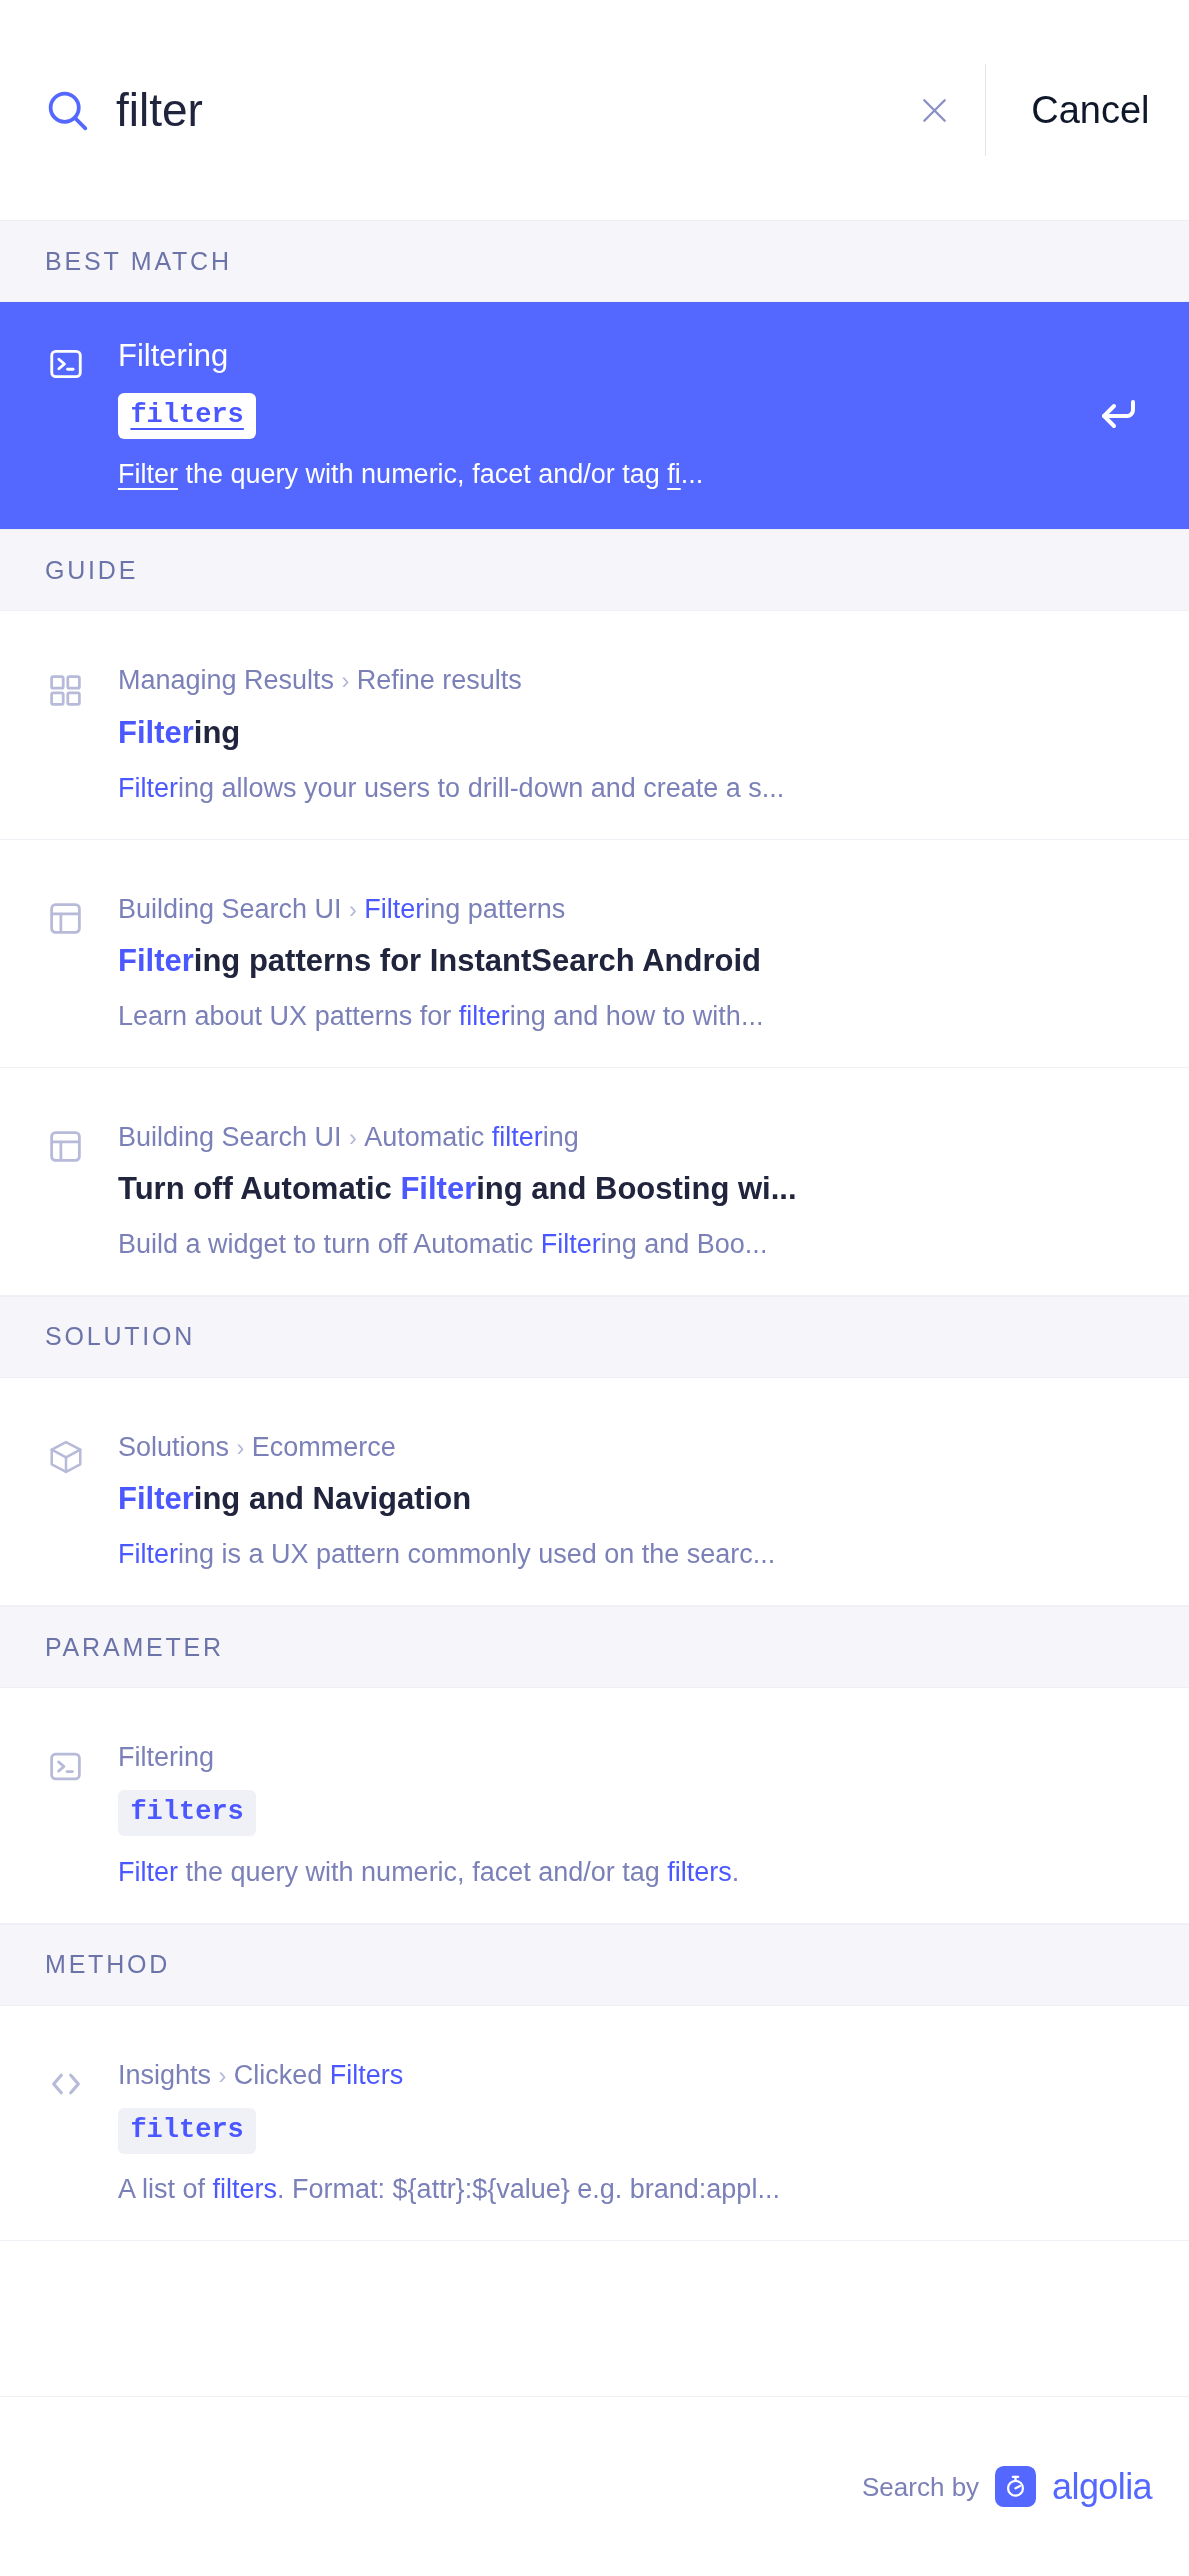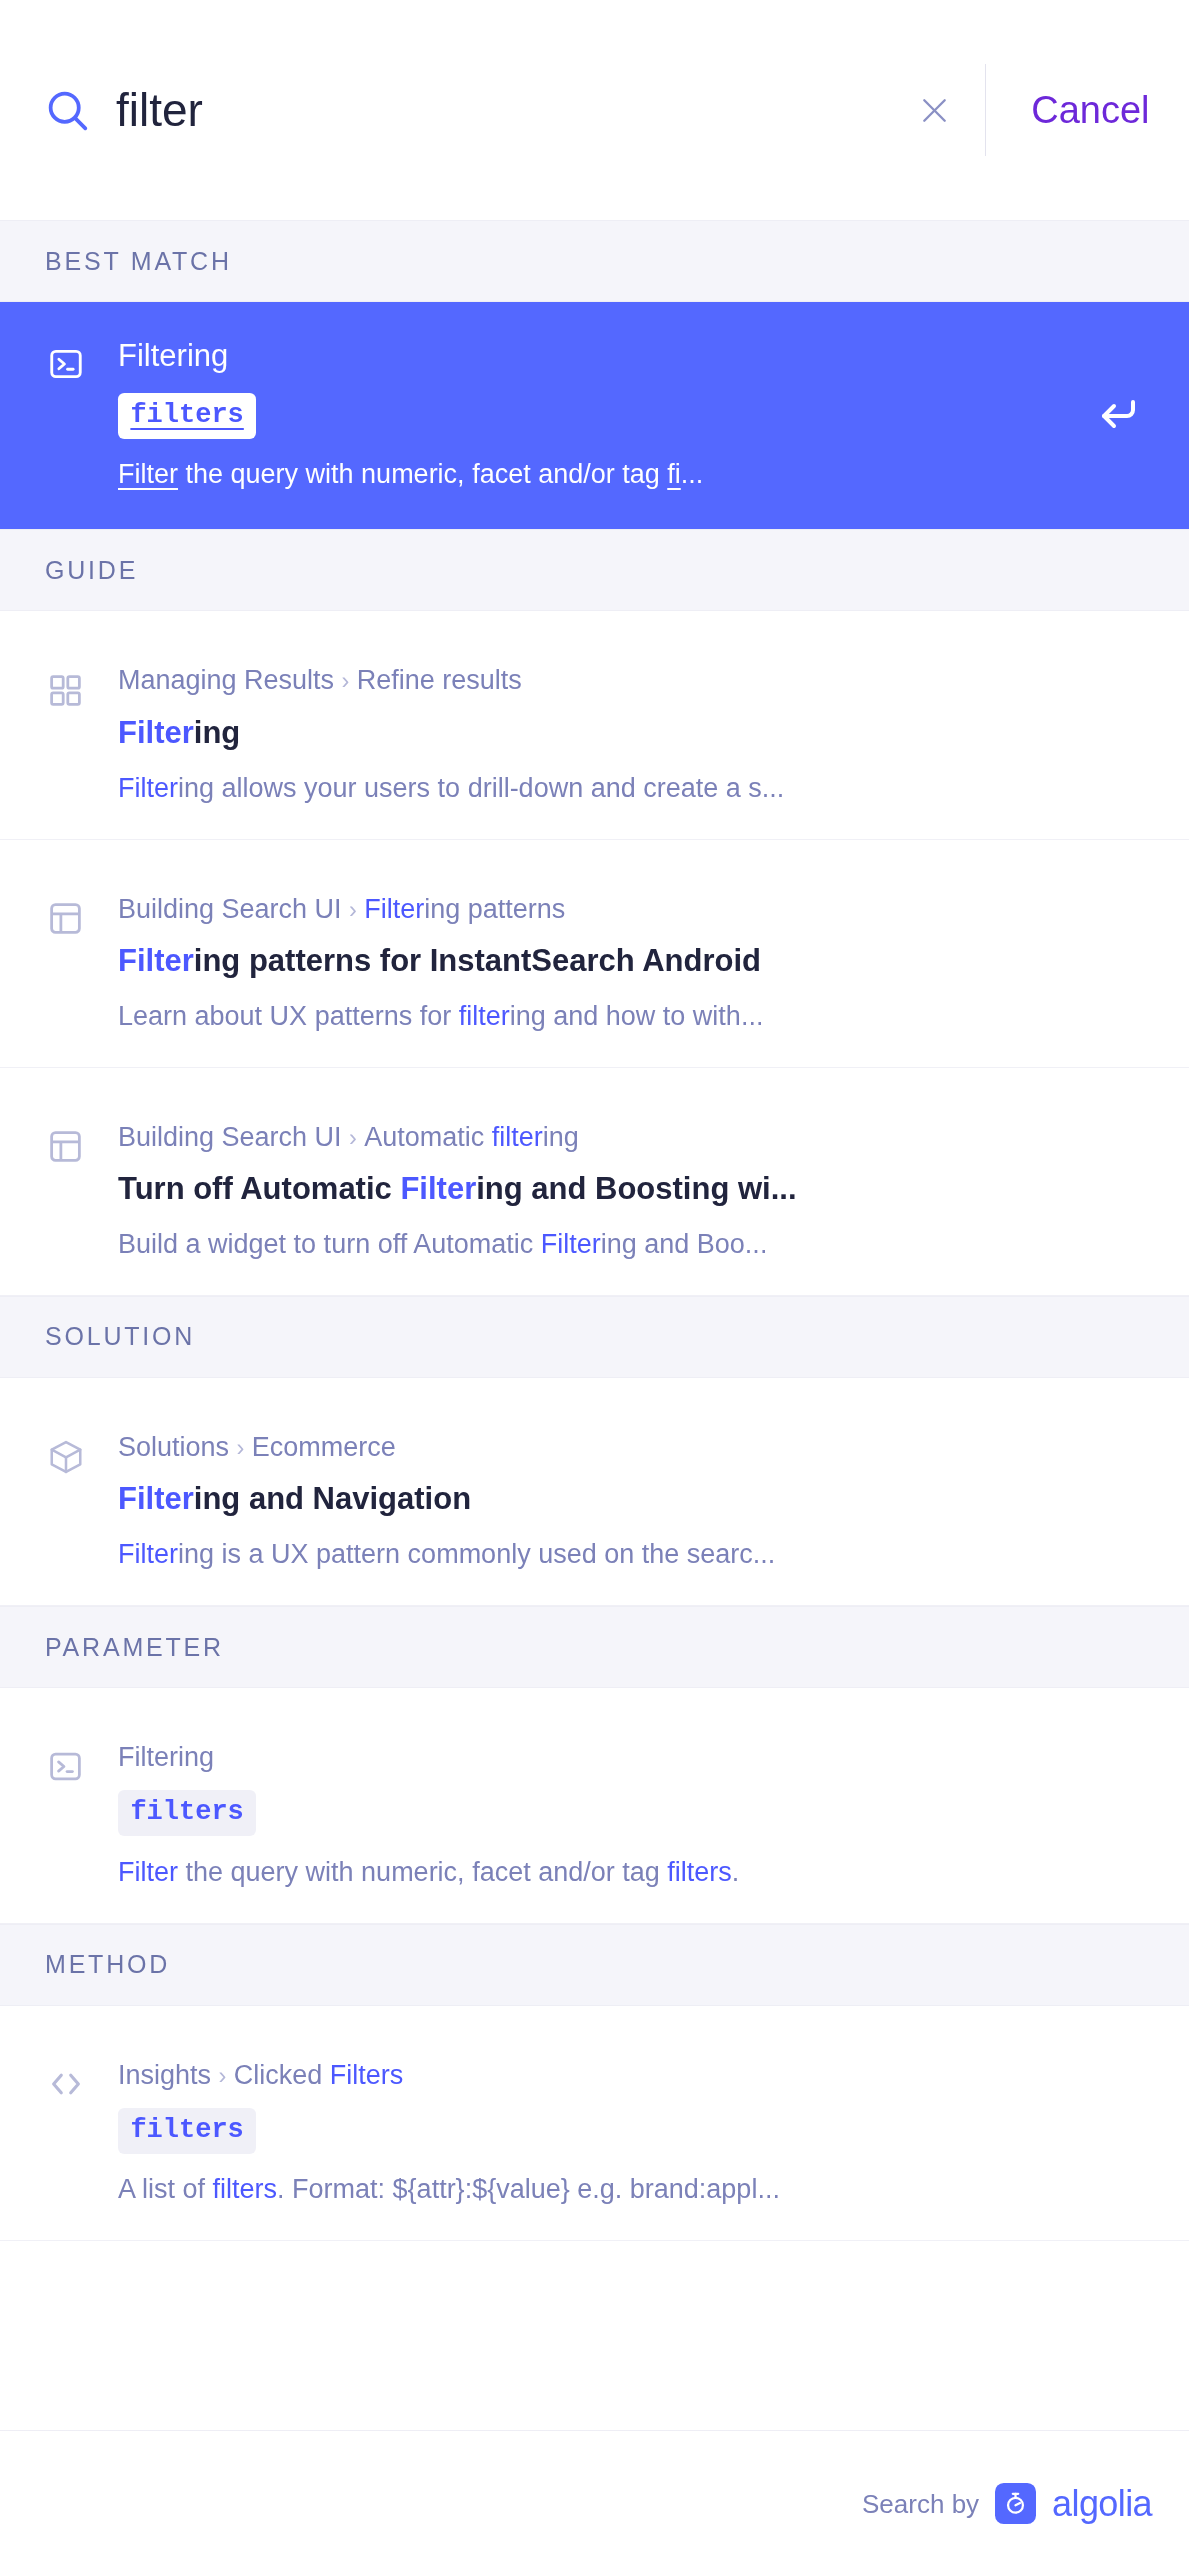--- a/index.html
+++ b/index.html
@@ -77,21 +77,21 @@
     background: #e3e3ee;
     margin-right: 0;
   }
   .cancel-btn {
     flex: none;
     background: none;
     border: none;
     cursor: pointer;
     font-family: "Liberation Sans", sans-serif;
     font-size: 38px;
-    color: #6d28d9;
+    color: #0f172a;
     padding: 0 2.5px 0 45px;
     white-space: nowrap;
     line-height: 1;
   }
 
   
   .section-header {
     background: #f5f5fa;
     border-top: 0.6px solid #eeeef5;
     border-bottom: 0.6px solid #eeeef5;
@@ -224,21 +224,21 @@
     align-self: center;
     display: flex;
     align-items: center;
     justify-content: center;
   }
 
   
   .footer {
     margin-top: auto;
     border-top: 0.6px solid #eeeef5;
-    height: 146px;
+    height: 180px;
     display: flex;
     align-items: center;
     justify-content: flex-end;
     padding: 0 38px;
     background: #ffffff;
     flex: none;
   }
   .algolia-logo {
     display: flex;
     align-items: center;

